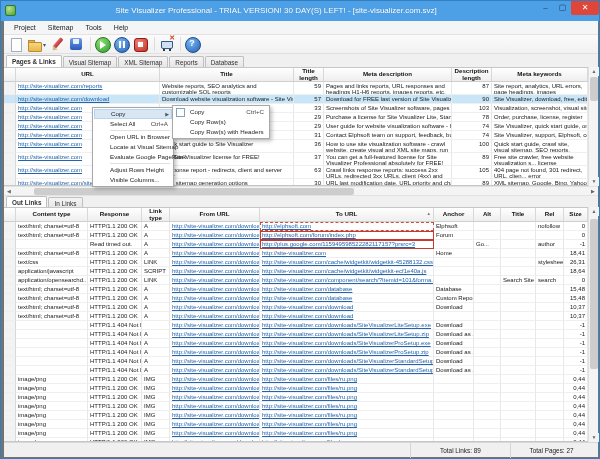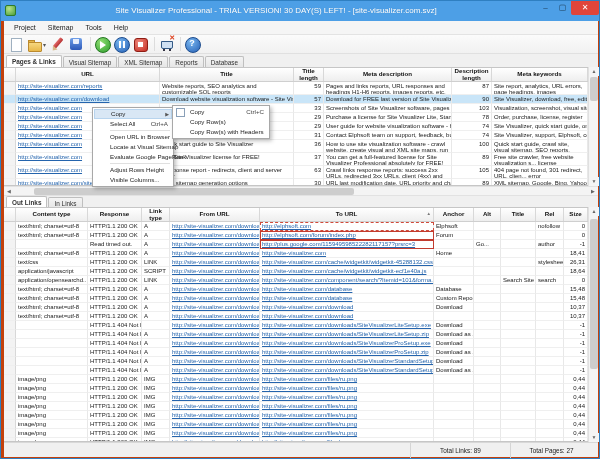--- a/index.html
+++ b/index.html
@@ -1,17 +1,17 @@
 <!DOCTYPE html>
 <html><head>
 <meta charset="utf-8">
 <style>
   html,body{margin:0;padding:0;background:#9a9a9a;font-family:"Liberation Sans",sans-serif;}
   *{box-sizing:border-box;}
-  .win{position:relative;width:600px;height:459px;background:#c2410c;overflow:hidden;border:1px solid #2f7fc1;}
+  .win{position:relative;width:600px;height:459px;background:#737373;overflow:hidden;border:1px solid #2f7fc1;}
   
   .titlebar{position:absolute;left:0;top:0;width:600px;height:20px;background:#4d9fe6;color:#fff;}
   .appicon{position:absolute;left:4px;top:4px;width:11px;height:11px;border-radius:2px;
     background:radial-gradient(circle at 35% 30%,#b8e48a,#4a9e3a);border:1px solid #2f7a2a;}
   .title{position:absolute;left:20px;right:70px;top:0;height:20px;line-height:20px;text-align:center;
     font-size:8px;white-space:nowrap;overflow:hidden;text-shadow:0 0 1px rgba(0,0,0,.15);}
   .winbtns{position:absolute;right:2px;top:0;height:14px;display:flex;}
   .wbtn{width:17px;height:14px;font-size:8px;line-height:13px;text-align:center;color:#1c3a52;cursor:default;}
   .wbtn.close{width:28px;background:#e0453a;color:#fff;border-radius:0 0 2px 2px;}
   

